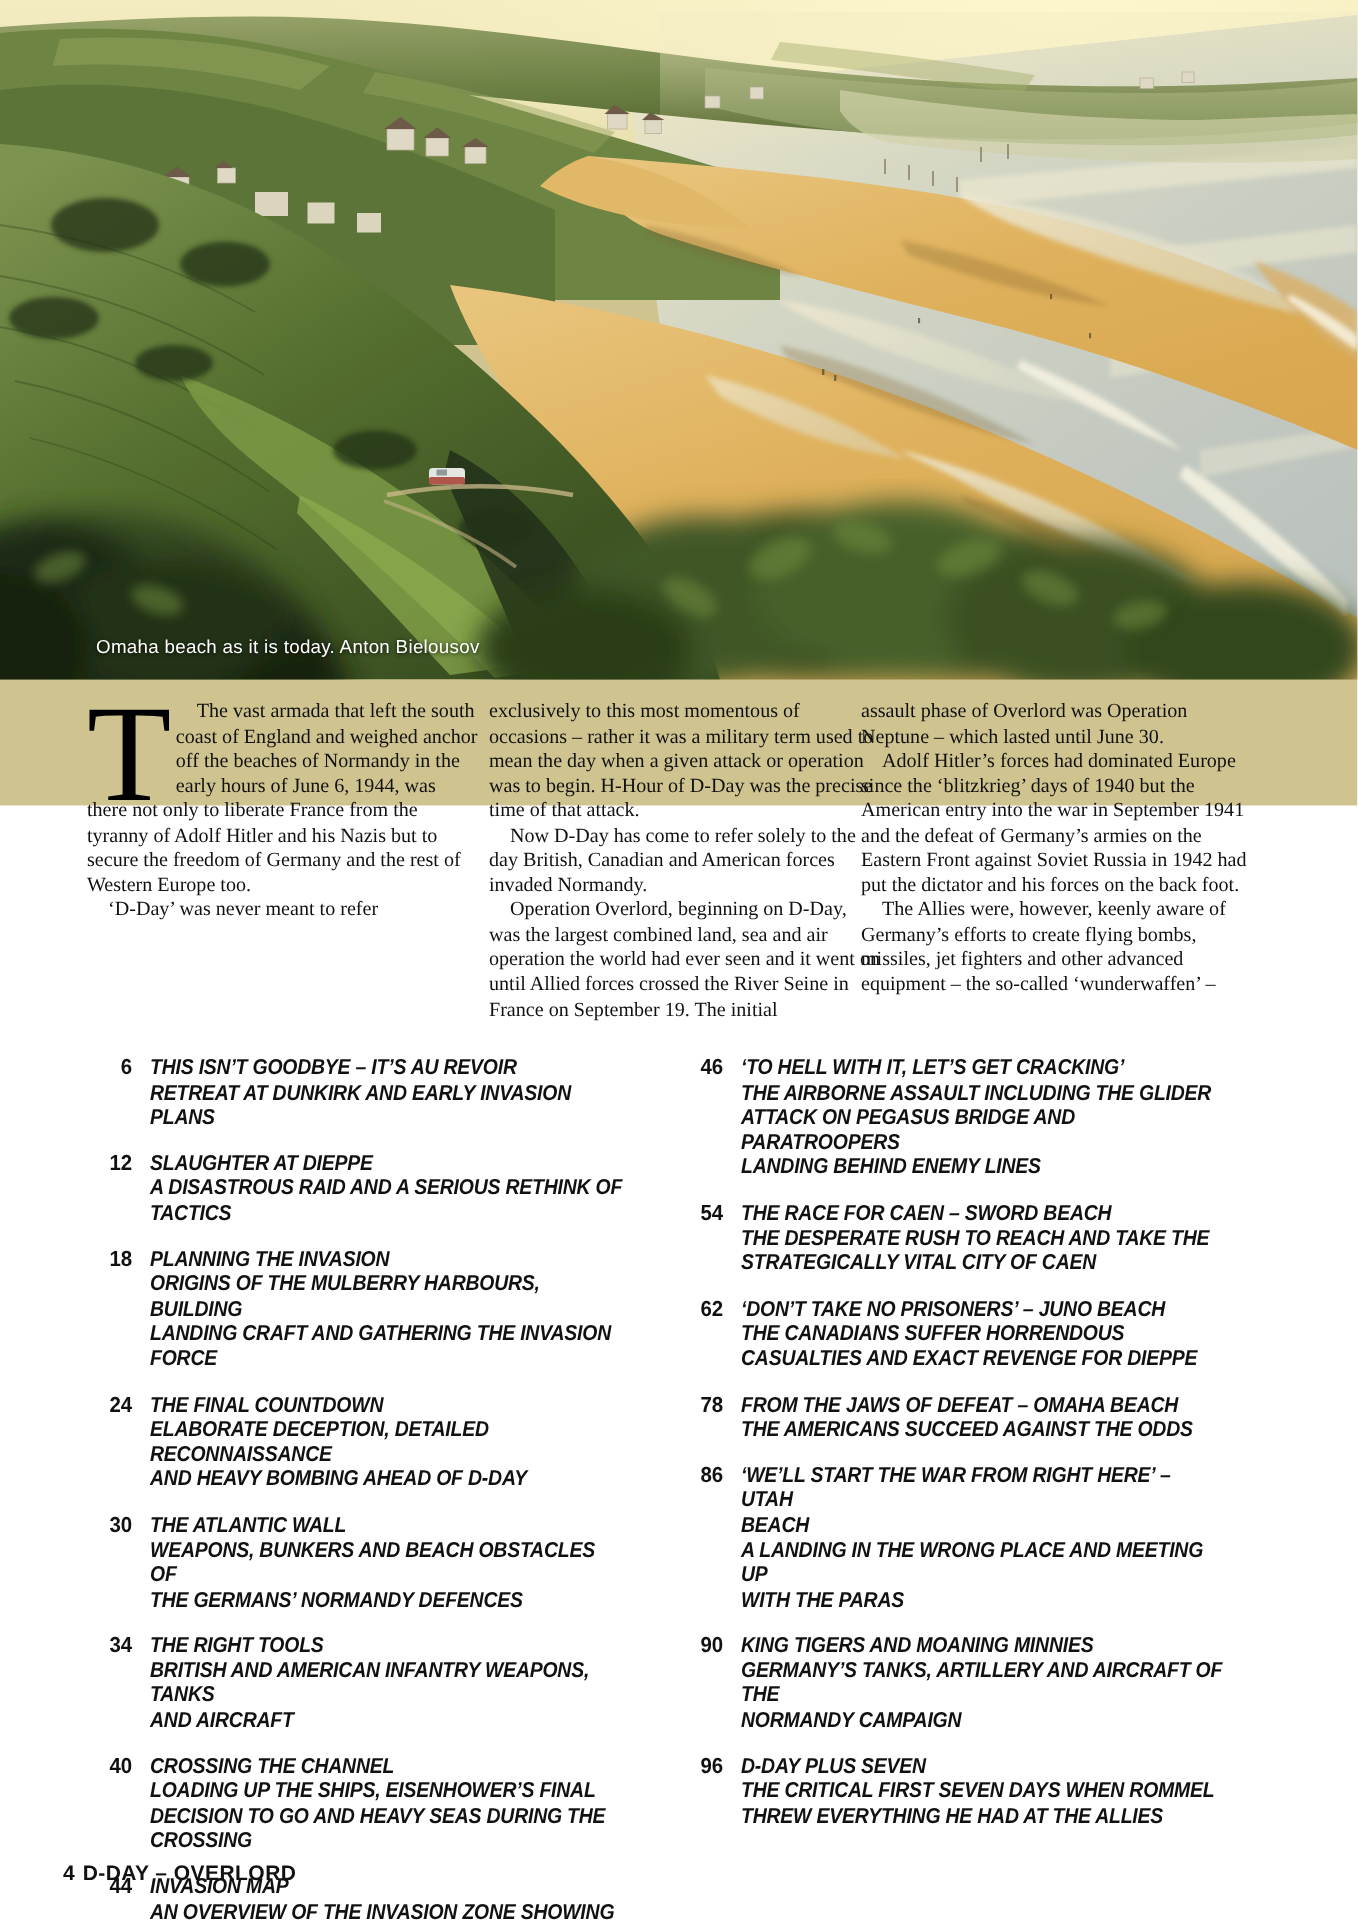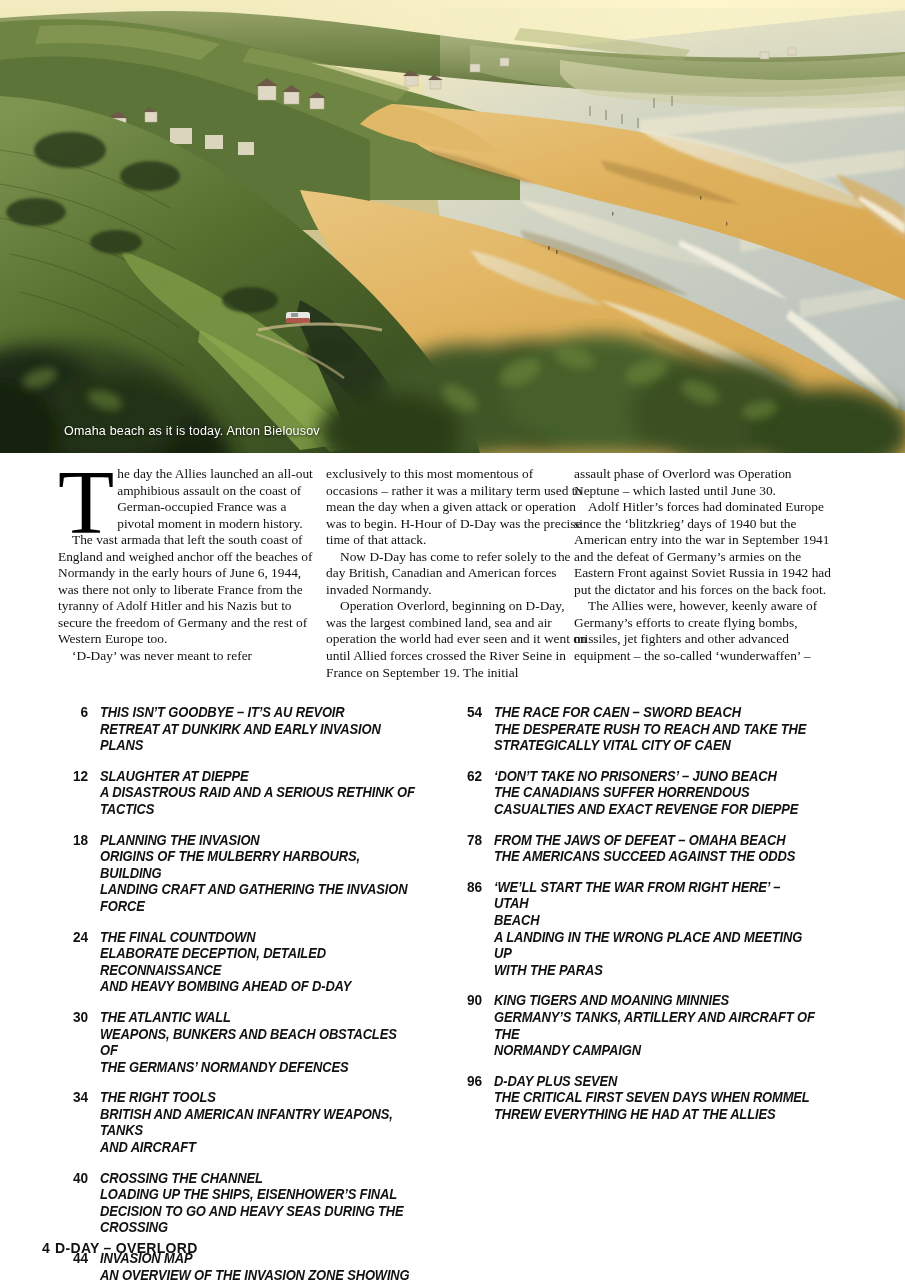--- a/index.html
+++ b/index.html
@@ -13,21 +13,21 @@
     position: relative;
     overflow: hidden;
     font-family: "Liberation Sans", sans-serif;
     -webkit-font-smoothing: antialiased;
   }
 
   
   .hero {
     position: absolute;
     left: 0; top: 0;
-    width: 905px; height: 453px;
+    width: 905px; height: 537px;
     overflow: hidden;
     background: #cfc48f;
   }
   .hero svg { display: block; width: 905px; height: 453px; }
   .hero-caption {
     position: absolute;
     left: 64px;
     top: 424px;
     font-family: "Liberation Sans", sans-serif;
     font-size: 12.5px;
@@ -361,21 +361,21 @@
     <rect x="0" y="0" width="905" height="453" fill="none"></rect>
   </svg>
 
   <div class="hero-caption">Omaha beach as it is today. Anton Bielousov</div>
 </div>
 
 <div class="intro">
 
   <div class="intro-col c1">
     <p>
-      <span class="dropcap">T</span><span>he day the Allies launched an all-out amphibious assault on the coast of German-occupied France was a pivotal moment in modern history.</span>
+      <span class="dropcap">T</span>
     </p>
     <p class="ind">The vast armada that left the south coast of England and weighed anchor off the beaches of Normandy in the early hours of June 6, 1944, was there not only to liberate France from the tyranny of Adolf Hitler and his Nazis but to secure the freedom of Germany and the rest of Western Europe too.</p>
     <p class="ind">‘D-Day’ was never meant to refer</p>
   </div>
 
   <div class="intro-col c2">
     <p>exclusively to this most momentous of occasions – rather it was a military term used to mean the day when a given attack or operation was to begin. H-Hour of D-Day was the precise time of that attack.</p>
     <p class="ind">Now D-Day has come to refer solely to the day British, Canadian and American forces invaded Normandy.</p>
     <p class="ind">Operation Overlord, beginning on D-Day, was the largest combined land, sea and air operation the world had ever seen and it went on until Allied forces crossed the River Seine in France on September 19. The initial</p>
   </div>
@@ -453,20 +453,29 @@
       <div class="toc-body">
         <div class="toc-title">INVASION MAP</div>
         <div class="toc-sub">AN OVERVIEW OF THE INVASION ZONE SHOWING
 IMPORTANT LOCATIONS AND THE INVASION FORCES</div>
       </div>
     </div>
   </div>
 
   <div class="toc-col right">
     <div class="toc-entry">
+      <div class="toc-num">46</div>
+      <div class="toc-body">
+        <div class="toc-title">‘TO HELL WITH IT, LET’S GET CRACKING’</div>
+        <div class="toc-sub">THE AIRBORNE ASSAULT INCLUDING THE GLIDER
+ATTACK ON PEGASUS BRIDGE AND PARATROOPERS
+LANDING BEHIND ENEMY LINES</div>
+      </div>
+    </div>
+    <div class="toc-entry">
       <div class="toc-num">54</div>
       <div class="toc-body">
         <div class="toc-title">THE RACE FOR CAEN – SWORD BEACH</div>
         <div class="toc-sub">THE DESPERATE RUSH TO REACH AND TAKE THE
 STRATEGICALLY VITAL CITY OF CAEN</div>
       </div>
     </div>
     <div class="toc-entry">
       <div class="toc-num">62</div>
       <div class="toc-body">

